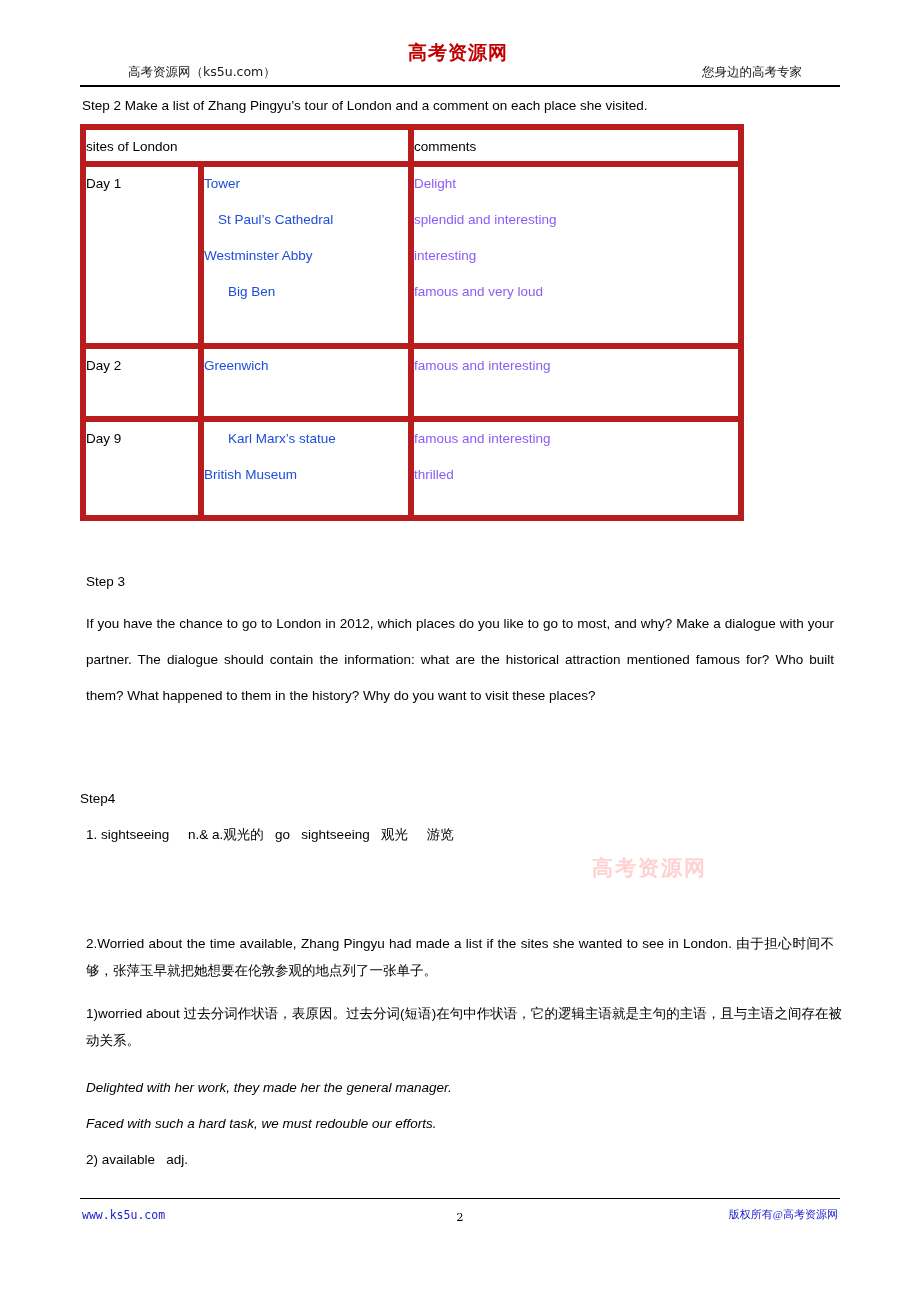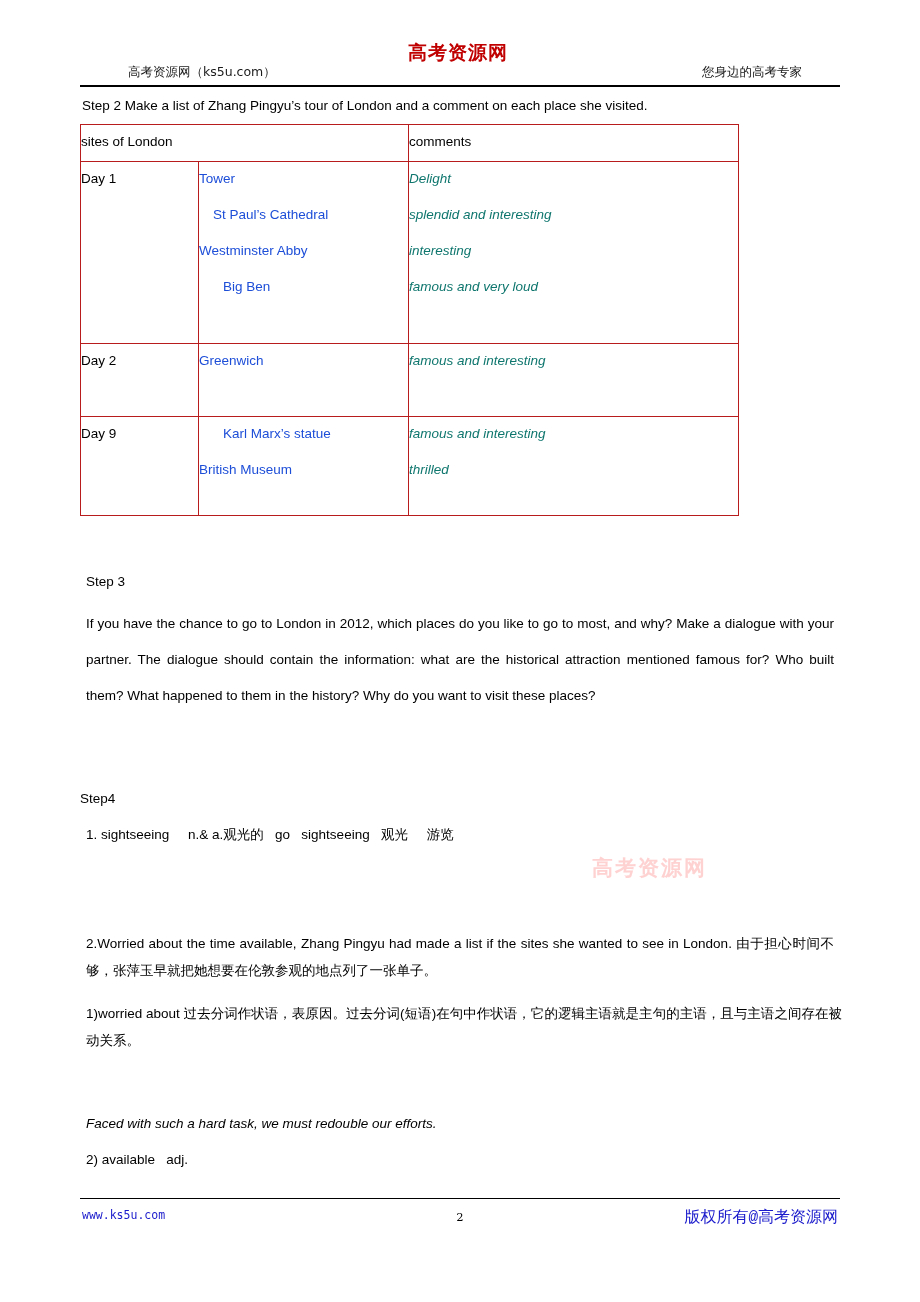--- a/index.html
+++ b/index.html
@@ -86,21 +86,21 @@
   
   .tour-table {
     position: absolute;
     left: 80px;
     top: 124px;
     width: 658px;
     border-collapse: collapse;
     table-layout: fixed;
   }
   .tour-table td {
-    border: 1px solid #b91c1c;
+    border: 6px solid #b91c1c;
     vertical-align: top;
     padding: 8px 0 6px 0;
     font-size: 13.5px;
     line-height: 17px;
   }
   .col-day    { width: 118px; }
   .col-sites  { width: 210px; }
   .col-comm   { width: 330px; }
 
   .cell-pad-l { padding-left: 10px; }
@@ -115,25 +115,24 @@
   .row-day3 td { height: 99px; }
 
   .site-item {
     color: #1d4ed8;
     line-height: 17px;
     margin-bottom: 19px;
     white-space: nowrap;
   }
   .site-item:last-child { margin-bottom: 0; }
   .comment-item {
-    color: #0f766e;
+    color: #8b5cf6;
     line-height: 17px;
     margin-bottom: 19px;
     white-space: nowrap;
-    font-style: italic;
   }
   .comment-item:last-child { margin-bottom: 0; }
 
   .indent-0 { padding-left: 0; }
   .indent-1 { padding-left: 14px; }
   .indent-2 { padding-left: 24px; }
 
   
   .step3-label {
     position: absolute;
@@ -261,22 +260,22 @@
     width: 920px;
     text-align: center;
     font-family: "DejaVu Serif", serif;
     font-size: 11.5px;
     color: #000000;
   }
   .footer-right {
     position: absolute;
     right: 82px;
     top: 1207px;
-    font-family: Liberation Mono, monospace;
-    font-size: 16px;
+    font-family: Liberation Serif, serif;
+    font-size: 11px;
     color: #1a1acc;
     white-space: nowrap;
   }
 </style>
 </head>
 <body>
 
 <div class="page">
 
   <div class="header">
@@ -342,20 +341,21 @@
 
   <div class="step3-label">Step 3</div>
   <div class="step3-body">If you have the chance to go to London in 2012,    which places do you like to go to most, and why? Make a dialogue with your partner. The dialogue should contain the information: what are the historical attraction mentioned famous for? Who built them? What happened to them in the history? Why do you want to visit these places?</div>
 
   <div class="step4-label">Step4</div>
   <div class="vocab-line-1">1. sightseeing     n.&amp; a.观光的   go   sightseeing   观光     游览</div>
   <div class="watermark">高考资源网</div>
 
   <div class="note-2">2.Worried about the time available, Zhang Pingyu had made a list if the sites she wanted to see in London.  由于担心时间不够，张萍玉早就把她想要在伦敦参观的地点列了一张单子。</div>
   <div class="note-1p">1)worried about  过去分词作状语，表原因。过去分词(短语)在句中作状语，它的逻辑主语就是主句的主语，且与主语之间存在被动关系。</div>
+  <div class="example-1">Delighted with her work, they made her the general manager.</div>
   <div class="example-2">Faced with such a hard task, we must redouble our efforts.</div>
   <div class="note-2p">2) available   adj.</div>
 
   <div class="footer-rule"></div>
   <div class="footer-left">www.ks5u.com</div>
   <div class="footer-center">2</div>
   <div class="footer-right">版权所有@高考资源网</div>
 
 </div>
 

